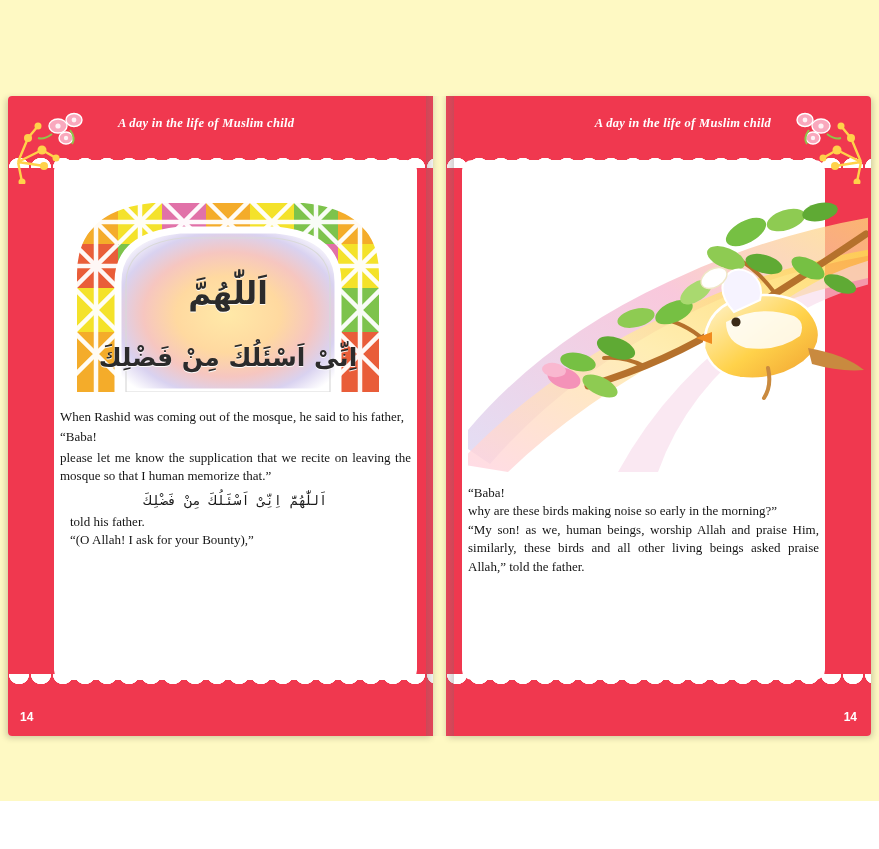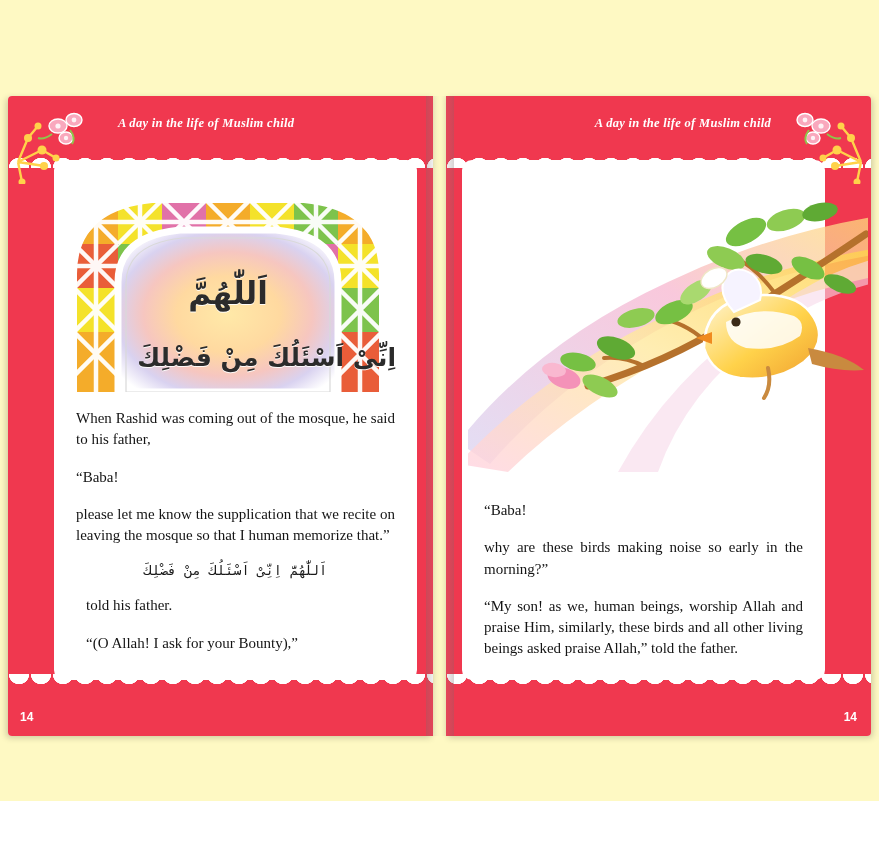--- a/index.html
+++ b/index.html
@@ -172,30 +172,29 @@
   .dua-line1 {
     font-size: 31px;
     font-weight: bold;
     text-shadow: 0 1px 0 rgba(255,255,255,0.9);
   }
   .dua-line2 {
     font-size: 25px;
     font-weight: bold;
     margin-top: 22px;
     text-shadow: 0 1px 0 rgba(255,255,255,0.9);
-    text-align: right;
   }
 
   
   .body-text {
     font-family: "Liberation Serif", serif;
-    font-size: 15px;
+    font-size: 13px;
     color: #141414;
     line-height: 1.42;
-    margin: 16px;
+    margin: 0;
   }
   .para-justify { text-align: justify; text-align-last: left; }
   .gap-s { margin-top: 2px; }
   .gap-m { margin-top: 8px; }
 
   .arabic-inline {
     display: block;
     text-align: center;
     direction: rtl;
     font-family: Liberation Mono, monospace;

